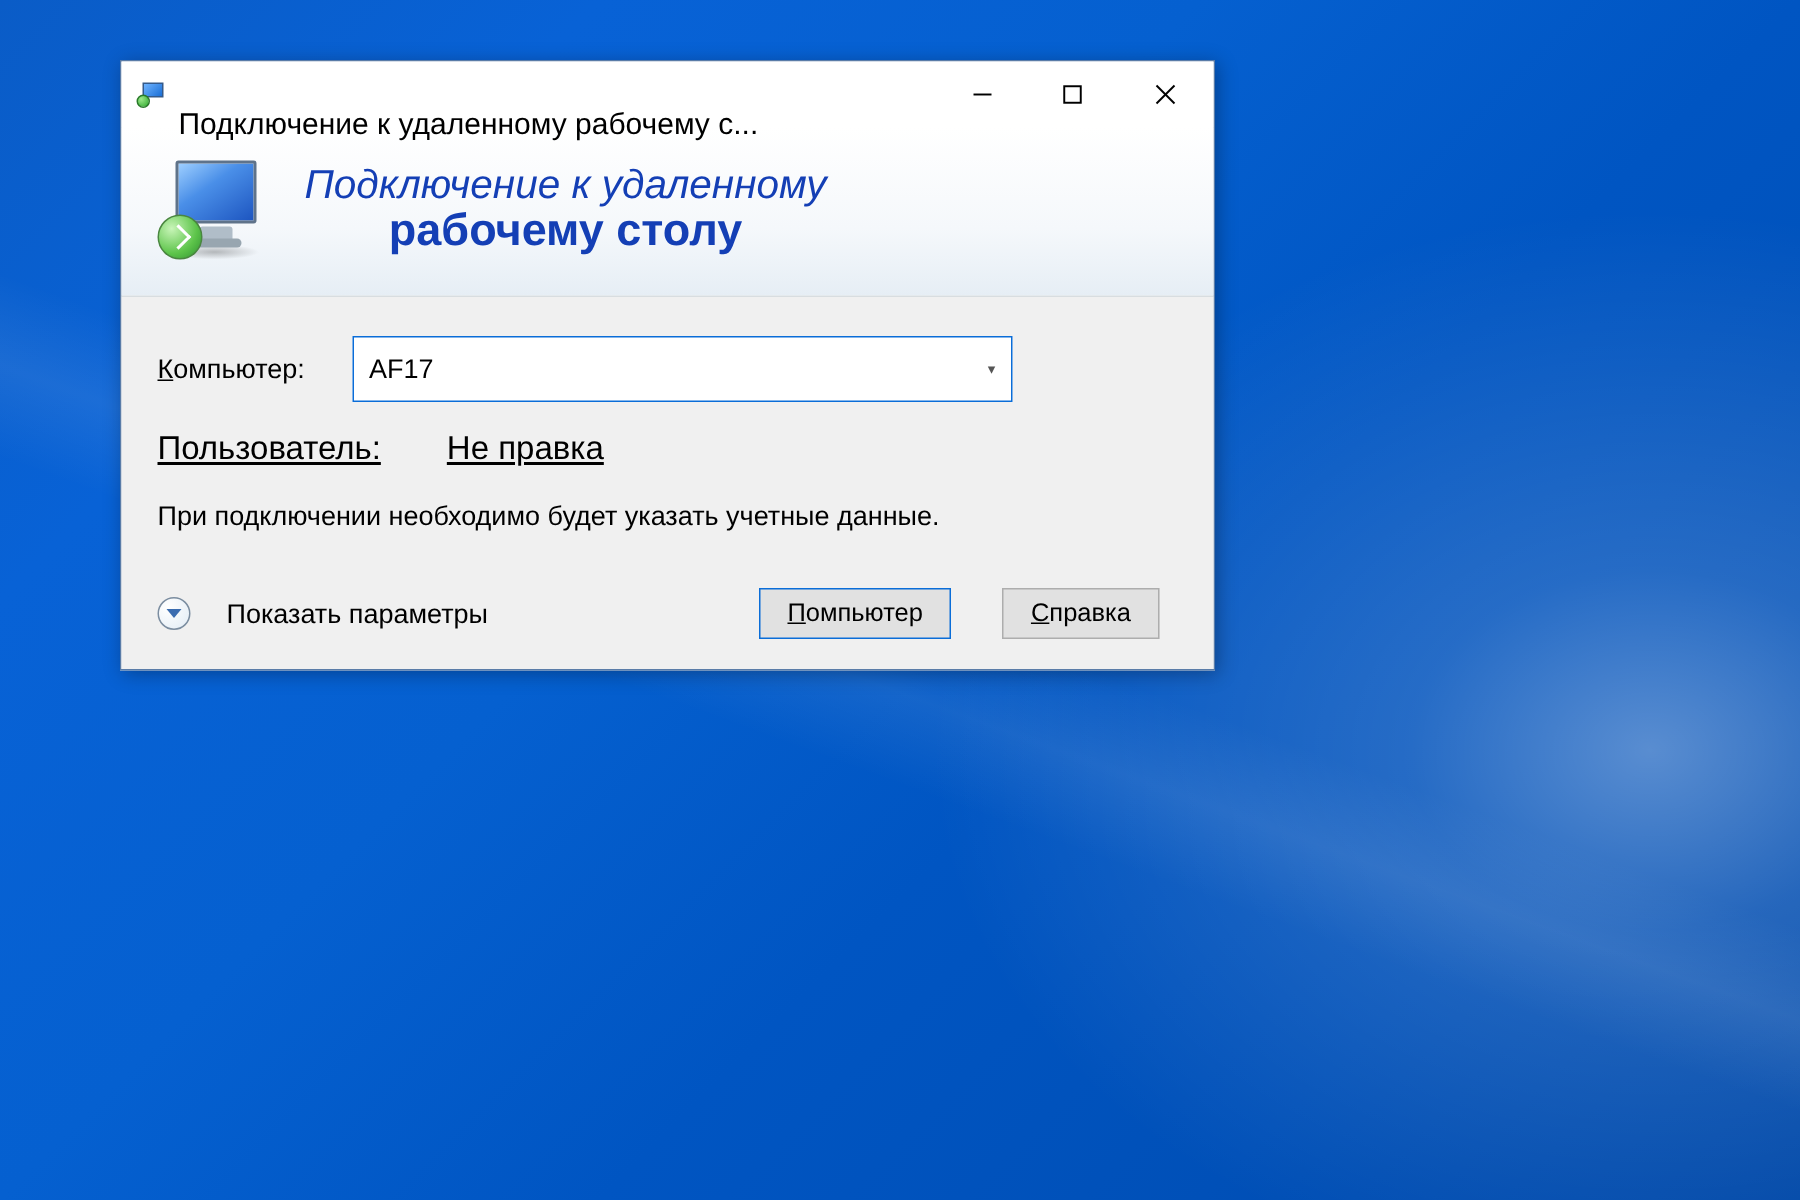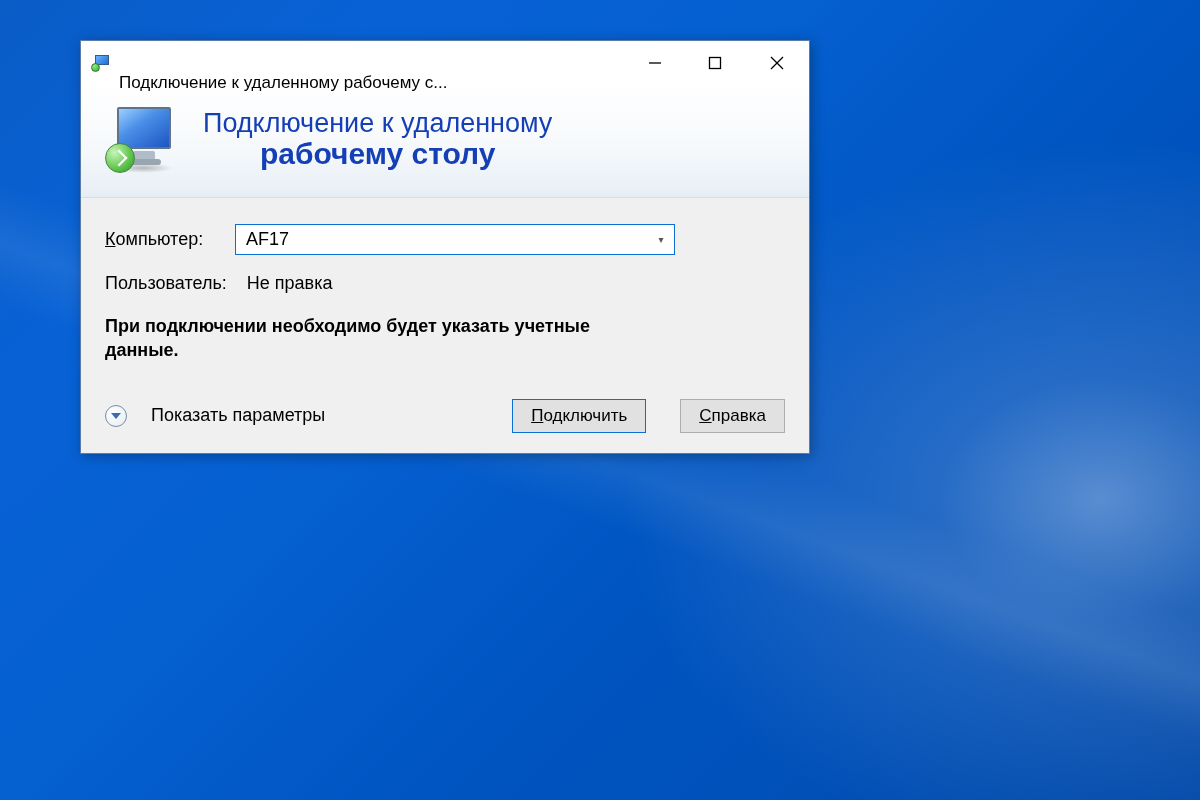--- a/index.html
+++ b/index.html
@@ -50,21 +50,21 @@
     }
     .titlebar-icon .dot {
       position: absolute;
       width: 9px; height: 9px; border-radius: 50%;
       background: radial-gradient(circle at 30% 30%, #9be889, #2ea82e);
       border: 1px solid #2a7a2a;
       bottom: 0; left: 0;
     }
     .title-text {
       flex: 1;
-      font-size: 17px;
+      font-size: 20px;
       color: #000;
       overflow: hidden;
       white-space: nowrap;
       margin-top: 40px;
     }
     .title-controls {
       display: flex;
       height: 100%;
     }
     .title-btn {
@@ -133,47 +133,48 @@
       width: 10px; height: 10px;
       border-right: 2px solid #fff;
       border-bottom: 2px solid #fff;
       transform: rotate(-45deg);
       margin-right: 3px;
     }
     .banner-text .line1 {
       font-size: 27px;
       color: #143fb5;
       font-weight: 400;
+      font-style: italic;
     }
     .banner-text .line2 {
       font-size: 30px;
       color: #143fb5;
       font-weight: 700;
       margin-top: -2px;
       text-align: center;
     }
     .content {
       background: #f0f0f0;
-      padding: 26px 24px 20px 24px;
+      padding: 26px 36px 20px 24px;
     }
     .field-row {
       display: flex;
       align-items: center;
       gap: 10px;
       margin-bottom: 18px;
     }
     .field-label {
       font-size: 18px;
       color: #000;
       min-width: 120px;
     }
     .field-label .underline { text-decoration: underline; }
     .combo {
       flex: 0 0 440px;
-      height: 31px;
+      height: 44px;
       border: 1.5px solid #0a6dd8;
       background: #fff;
       display: flex;
       align-items: center;
       padding: 0 0 0 10px;
       font-size: 18px;
       position: relative;
     }
     .combo-input {
       flex: 1;
@@ -184,31 +185,31 @@
       background: transparent;
     }
     .combo-caret {
       width: 26px;
       text-align: center;
       font-size: 10px;
       color: #555;
     }
     .user-row {
       display: flex;
-      gap: 20px;
-      font-size: 18px;
+      gap: 44px;
+      font-size: 22px;
       margin-bottom: 20px;
+      text-decoration: underline;
     }
     .info-text {
       font-size: 18px;
       color: #000;
       line-height: 1.35;
       margin-bottom: 36px;
       max-width: 560px;
-      font-weight: bold;
     }
     .footer-row {
       display: flex;
       align-items: center;
       gap: 24px;
     }
     .expand-icon {
       width: 22px; height: 22px;
       border-radius: 50%;
       border: 1px solid #7b8da0;
@@ -305,21 +306,21 @@
 
     <div class="info-text">При подключении необходимо будет указать учетные данные.</div>
 
     <div class="footer-row">
       <div class="expand-icon"></div>
       <div class="expand-text">
         <span class="underline">П</span><span>оказать параметры</span>
       </div>
       <button class="btn primary">
         <span class="underline">П</span>
-          <span>одключить</span>
+          <span>омпьютер</span>
       </button>
       <button class="btn">
         <span class="underline">С</span>
           <span>правка</span>
       </button>
     </div>
   </div>
 </div>
 
 </body></html>

